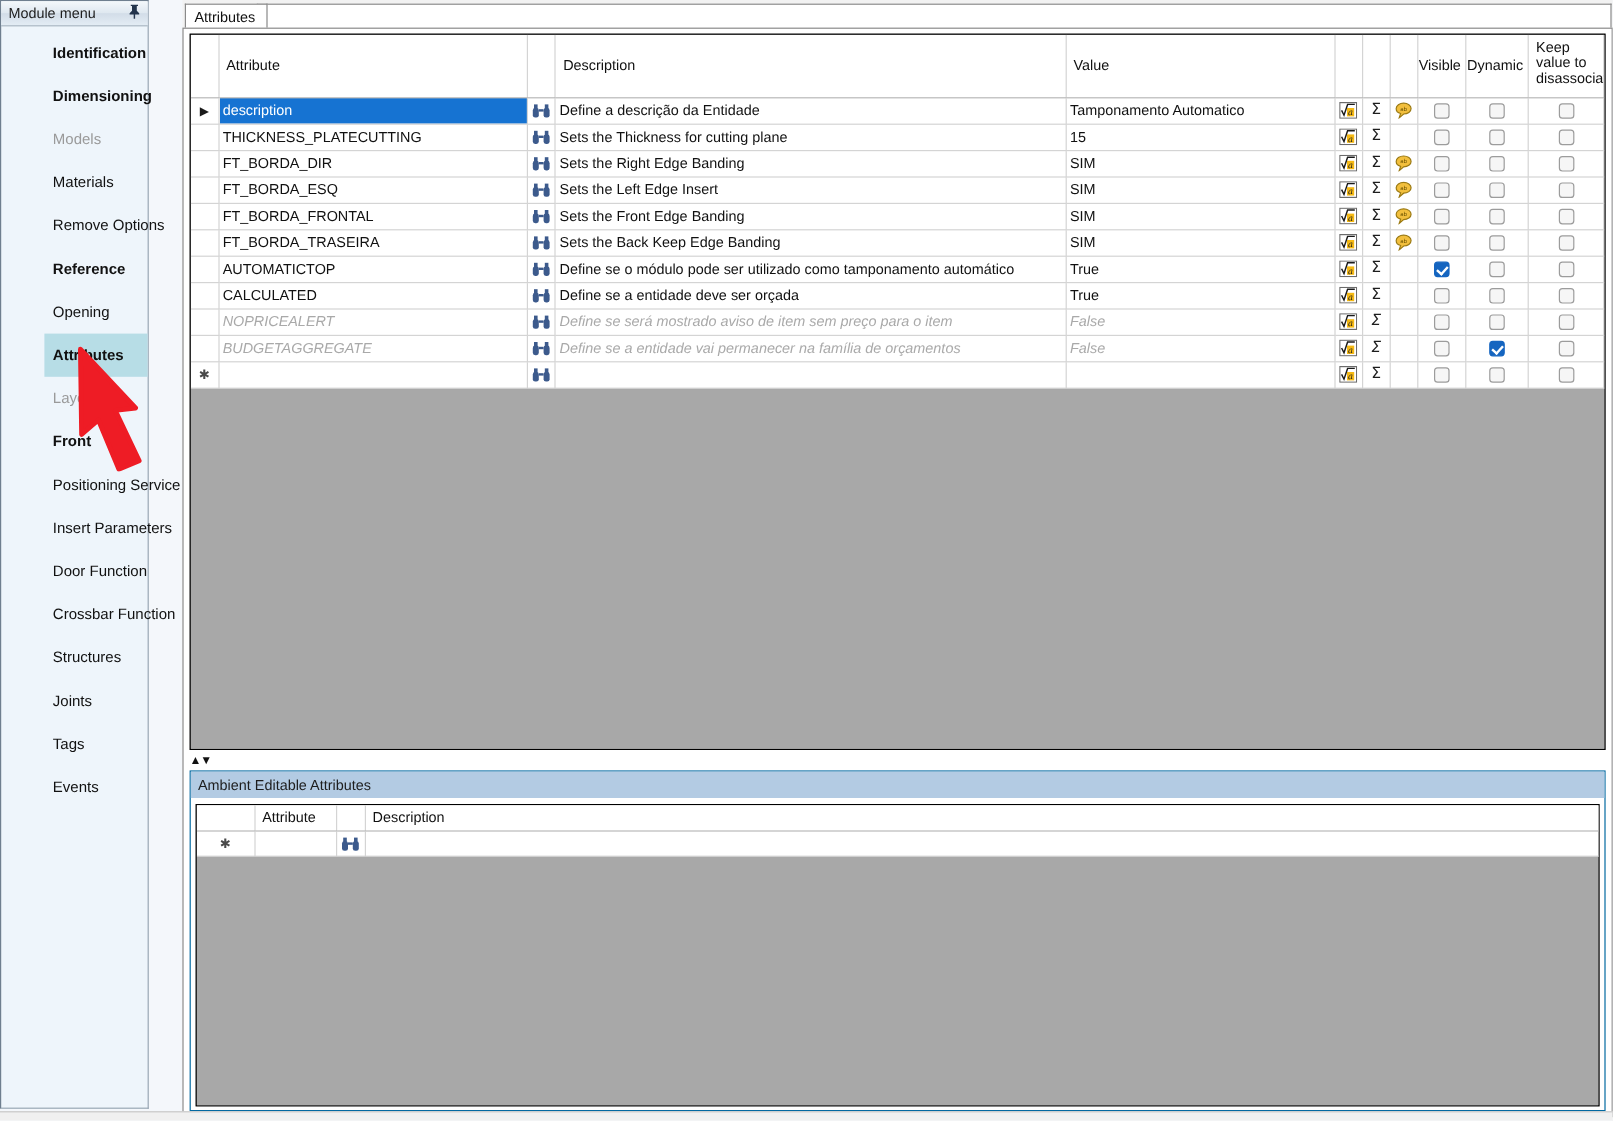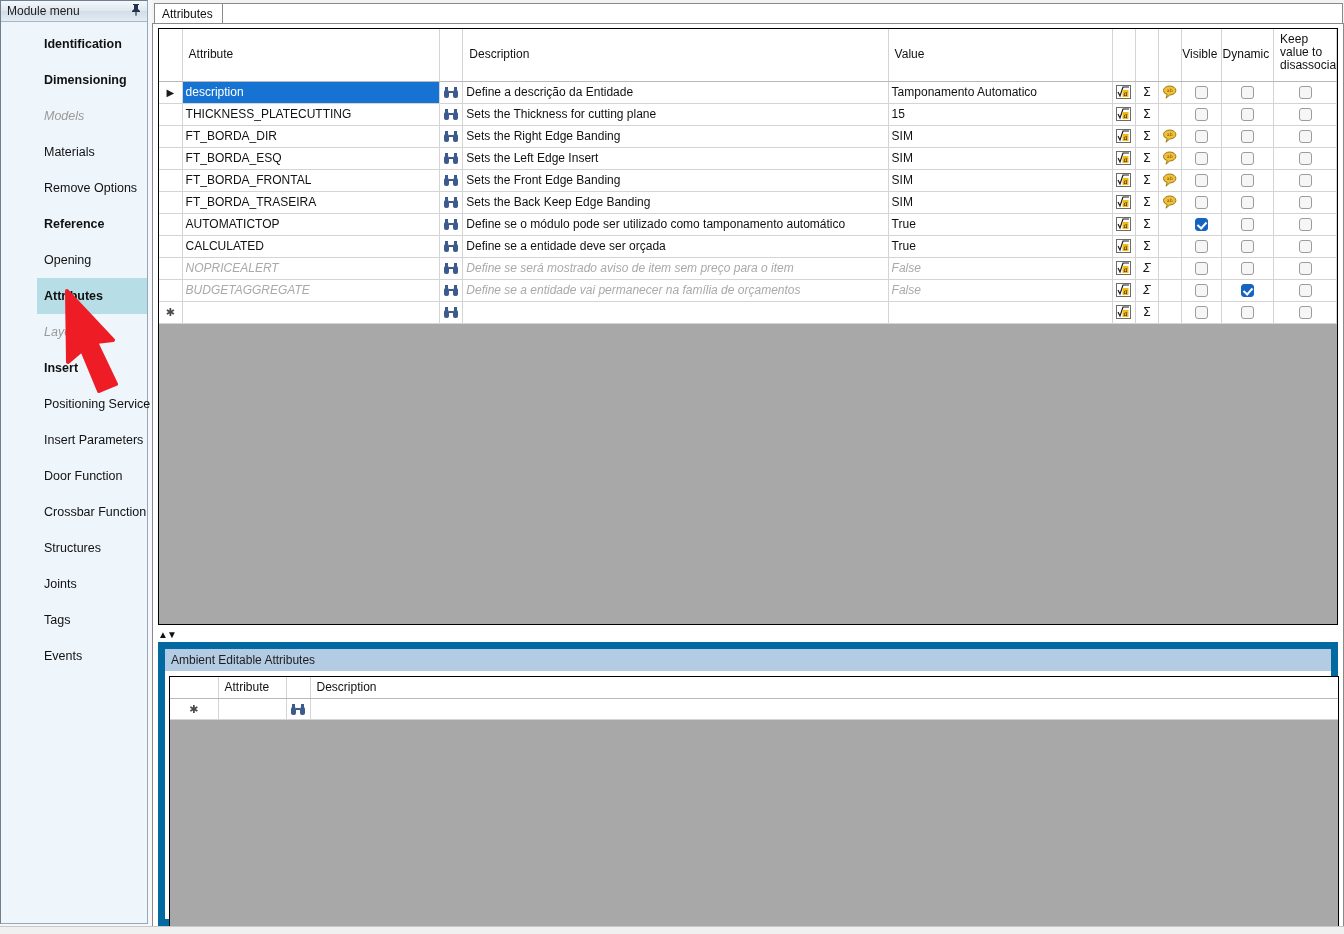--- a/index.html
+++ b/index.html
@@ -15,21 +15,21 @@
   #app {
     position: relative;
     width: 1344px; height: 934px;
     background: #f4f7fb;
   }
 
   
   #sidebar {
     position: absolute;
     left: 0; top: 0;
-    width: 148px; height: 924px;
+    width: 124px; height: 924px;
     background: #eef5fb;
     border: 1px solid #9aa7b4;
     border-top-color: #6f7f8f;
     border-left-color: #6f7f8f;
   }
   #sidebar-header {
     height: 21px;
     background: linear-gradient(to bottom, #f4f8fb 0%, #dfe8f0 48%, #d2dde8 52%, #e3ecf4 100%);
     border-bottom: 1px solid #a8b6c3;
     display: flex; align-items: center;
@@ -54,21 +54,21 @@
   .side-item {
     height: 36px;
     display: flex; align-items: center;
     padding-left: 7px;
     font-size: 12.5px;
     color: #111;
     cursor: pointer;
     white-space: nowrap;
   }
   .side-item.bold { font-weight: bold; }
-  .side-item.muted { color: #9a9a9a; font-style: italic; }
+  .side-item.muted { color: #9a9a9a; }
   .side-item.selected {
     background: #b7dde6;
     font-weight: bold;
   }
 
   
   #red-arrow {
     position: absolute;
     left: 55px; top: 288px;
     width: 110px; height: 105px;
@@ -219,21 +219,21 @@
     letter-spacing: -1px;
     cursor: ns-resize;
   }
 
   
   #bottom-panel {
     position: absolute;
     left: 5px; top: 618px;
     width: 1180px; height: 284px;
     background: #ffffff;
-    border: 7px solid #0369a1;
+    border: 1px solid #0369a1;
   }
   #bottom-header {
     height: 22px;
     background: #b3cbe3;
     display: flex; align-items: center;
     padding-left: 6px;
     font-size: 12px;
     color: #1d1d1d;
   }
   #bottom-grid-wrap {
@@ -312,21 +312,21 @@
       <div class="side-item">
           <span>Opening</span>
         </div>
       <div class="side-item selected">
           <span>Attributes</span>
         </div>
       <div class="side-item muted">
           <span>Layers</span>
         </div>
       <div class="side-item bold">
-          <span>Insert</span>
+          <span>Front</span>
         </div>
       <div class="side-item">
           <span>Positioning Service</span>
         </div>
       <div class="side-item">
           <span>Insert Parameters</span>
         </div>
       <div class="side-item">
           <span>Door Function</span>
         </div>

